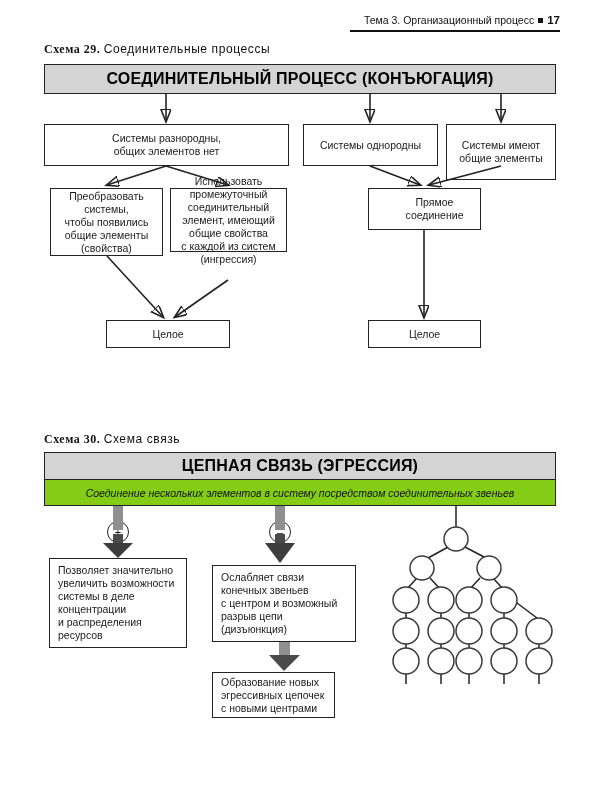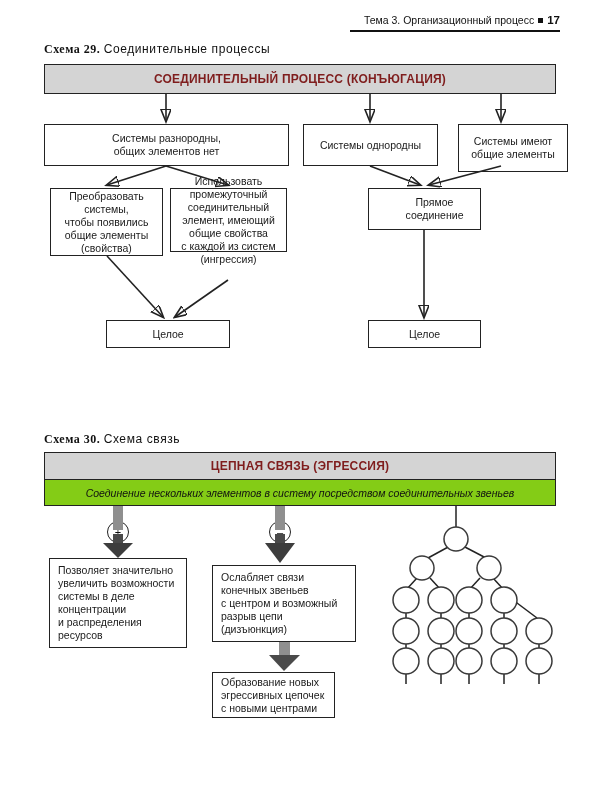--- a/index.html
+++ b/index.html
@@ -70,23 +70,23 @@
 
   .banner {
     position: absolute;
     box-sizing: border-box;
     border: 1.6px solid #222;
     background: #d4d4d4;
     display: flex;
     align-items: center;
     justify-content: center;
     font-weight: bold;
-    font-size: 12px;
+    font-size: 16px;
     letter-spacing: .2px;
-    color: #7f1d1d;
+    color: #000000;
   }
   .subbanner {
     position: absolute;
     box-sizing: border-box;
     border: 1.6px solid #222;
     border-top: none;
     background: #84cc16;
     display: flex;
     align-items: center;
     justify-content: center;
@@ -139,21 +139,21 @@
   </div>
 
   <div class="banner" style="left:44px; top:64px; width:512px; height:30px;">СОЕДИНИТЕЛЬНЫЙ ПРОЦЕСС (КОНЪЮГАЦИЯ)</div>
 
   <div class="box" style="left:44px; top:124px; width:245px; height:42px;">
     <span>Системы разнородны,<br>общих элементов нет</span>
   </div>
   <div class="box" style="left:303px; top:124px; width:135px; height:42px;">
     <span>Системы однородны</span>
   </div>
-  <div class="box" style="left:446px; top:124px; width:110px; height:48px;margin-left:12px;">
+  <div class="box" style="left:446px; top:124px; width:110px; height:56px;">
     <span>Системы имеют<br>общие элементы</span>
   </div>
 
   <div class="box" style="left:50px; top:188px; width:113px; height:68px;">
     <span>Преобразовать<br>системы,<br>чтобы появились<br>общие элементы<br>(свойства)</span>
   </div>
   <div class="box" style="left:170px; top:188px; width:117px; height:64px;">
     <span>Использовать<br>промежуточный<br>соединительный<br>элемент, имеющий<br>общие свойства<br>с каждой из систем<br>(ингрессия)</span>
   </div>
   <div class="box" style="left:368px; top:188px; width:113px; height:42px;padding-left:24px;">

